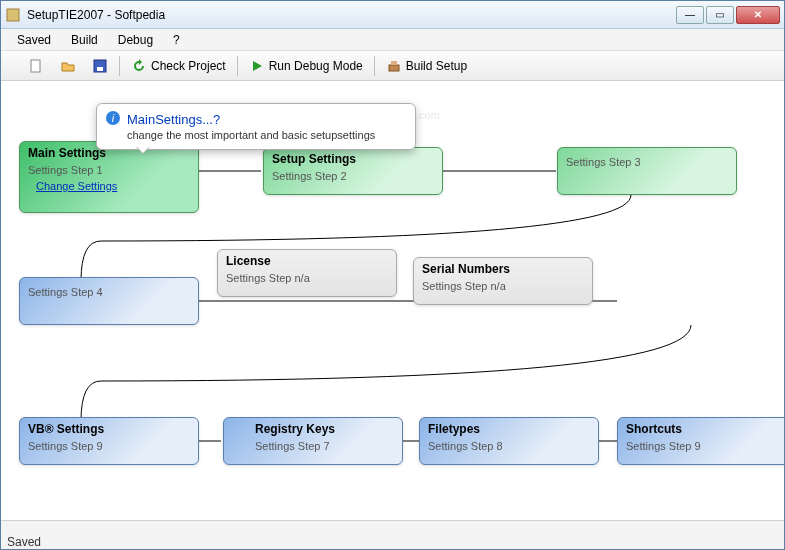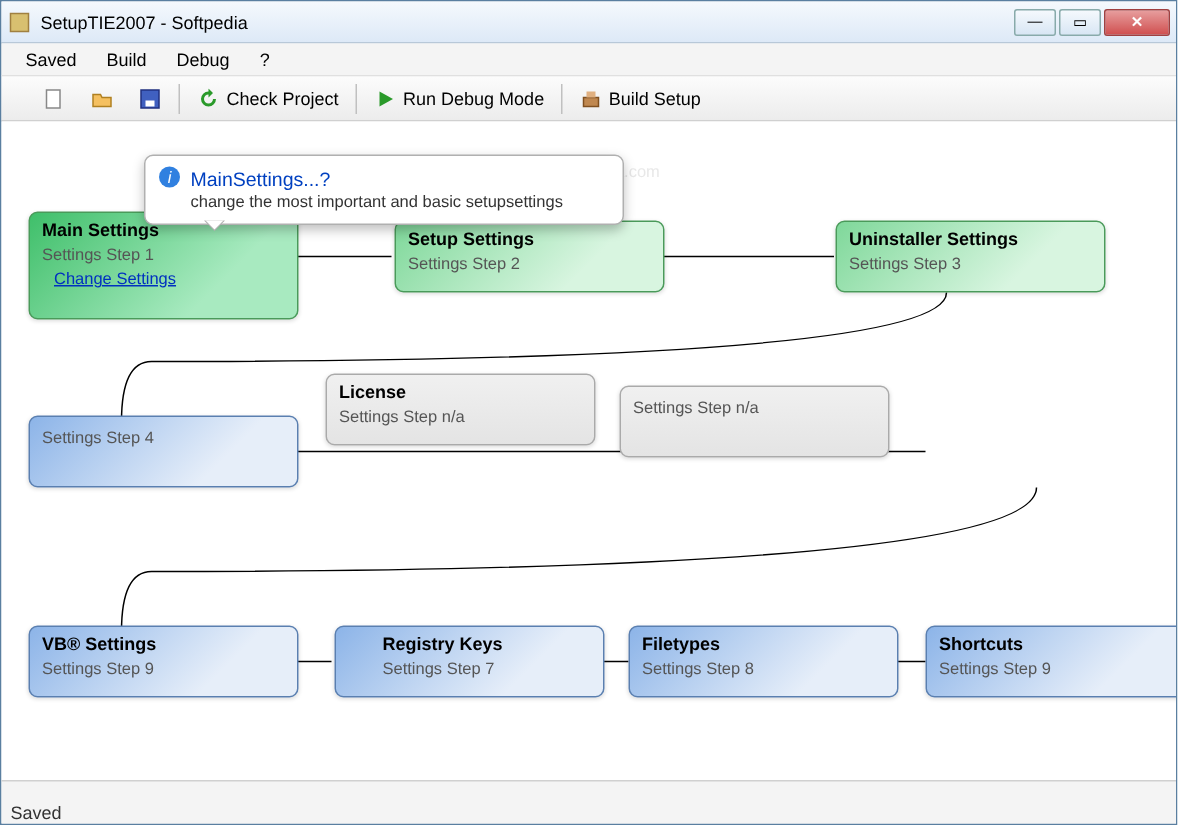--- a/index.html
+++ b/index.html
@@ -142,32 +142,32 @@
     <div class="node green active" style="left:18px; top:60px; height:72px;">
       <div class="nt">Main Settings</div>
       <div class="ns">Settings Step 1</div>
       <a class="change-link">Change Settings</a>
     </div>
     <div class="node green" style="left:262px; top:66px;">
       <div class="nt">Setup Settings</div>
       <div class="ns">Settings Step 2</div>
     </div>
     <div class="node green" style="left:556px; top:66px;">
-      <div class="nt">Uninstaller Settings</div>
       <div class="ns">Settings Step 3</div>
     </div>
 
     <div class="node blue" style="left:18px; top:196px;">
       <div class="ns">Settings Step 4</div>
     </div>
     <div class="node grey" style="left:216px; top:168px;">
       <div class="nt">License</div>
       <div class="ns">Settings Step n/a</div>
     </div>
     <div class="node grey" style="left:412px; top:176px;">
+      <div class="nt">Serial Numbers</div>
       <div class="ns">Settings Step n/a</div>
     </div>
 
     <div class="node blue" style="left:18px; top:336px;">
       <div class="nt">VB® Settings</div>
       <div class="ns">Settings Step 9</div>
     </div>
     <div class="node blue" style="left:222px; top:336px;padding-left:31px;">
       <div class="nt">Registry Keys</div>
       <div class="ns">Settings Step 7</div>

